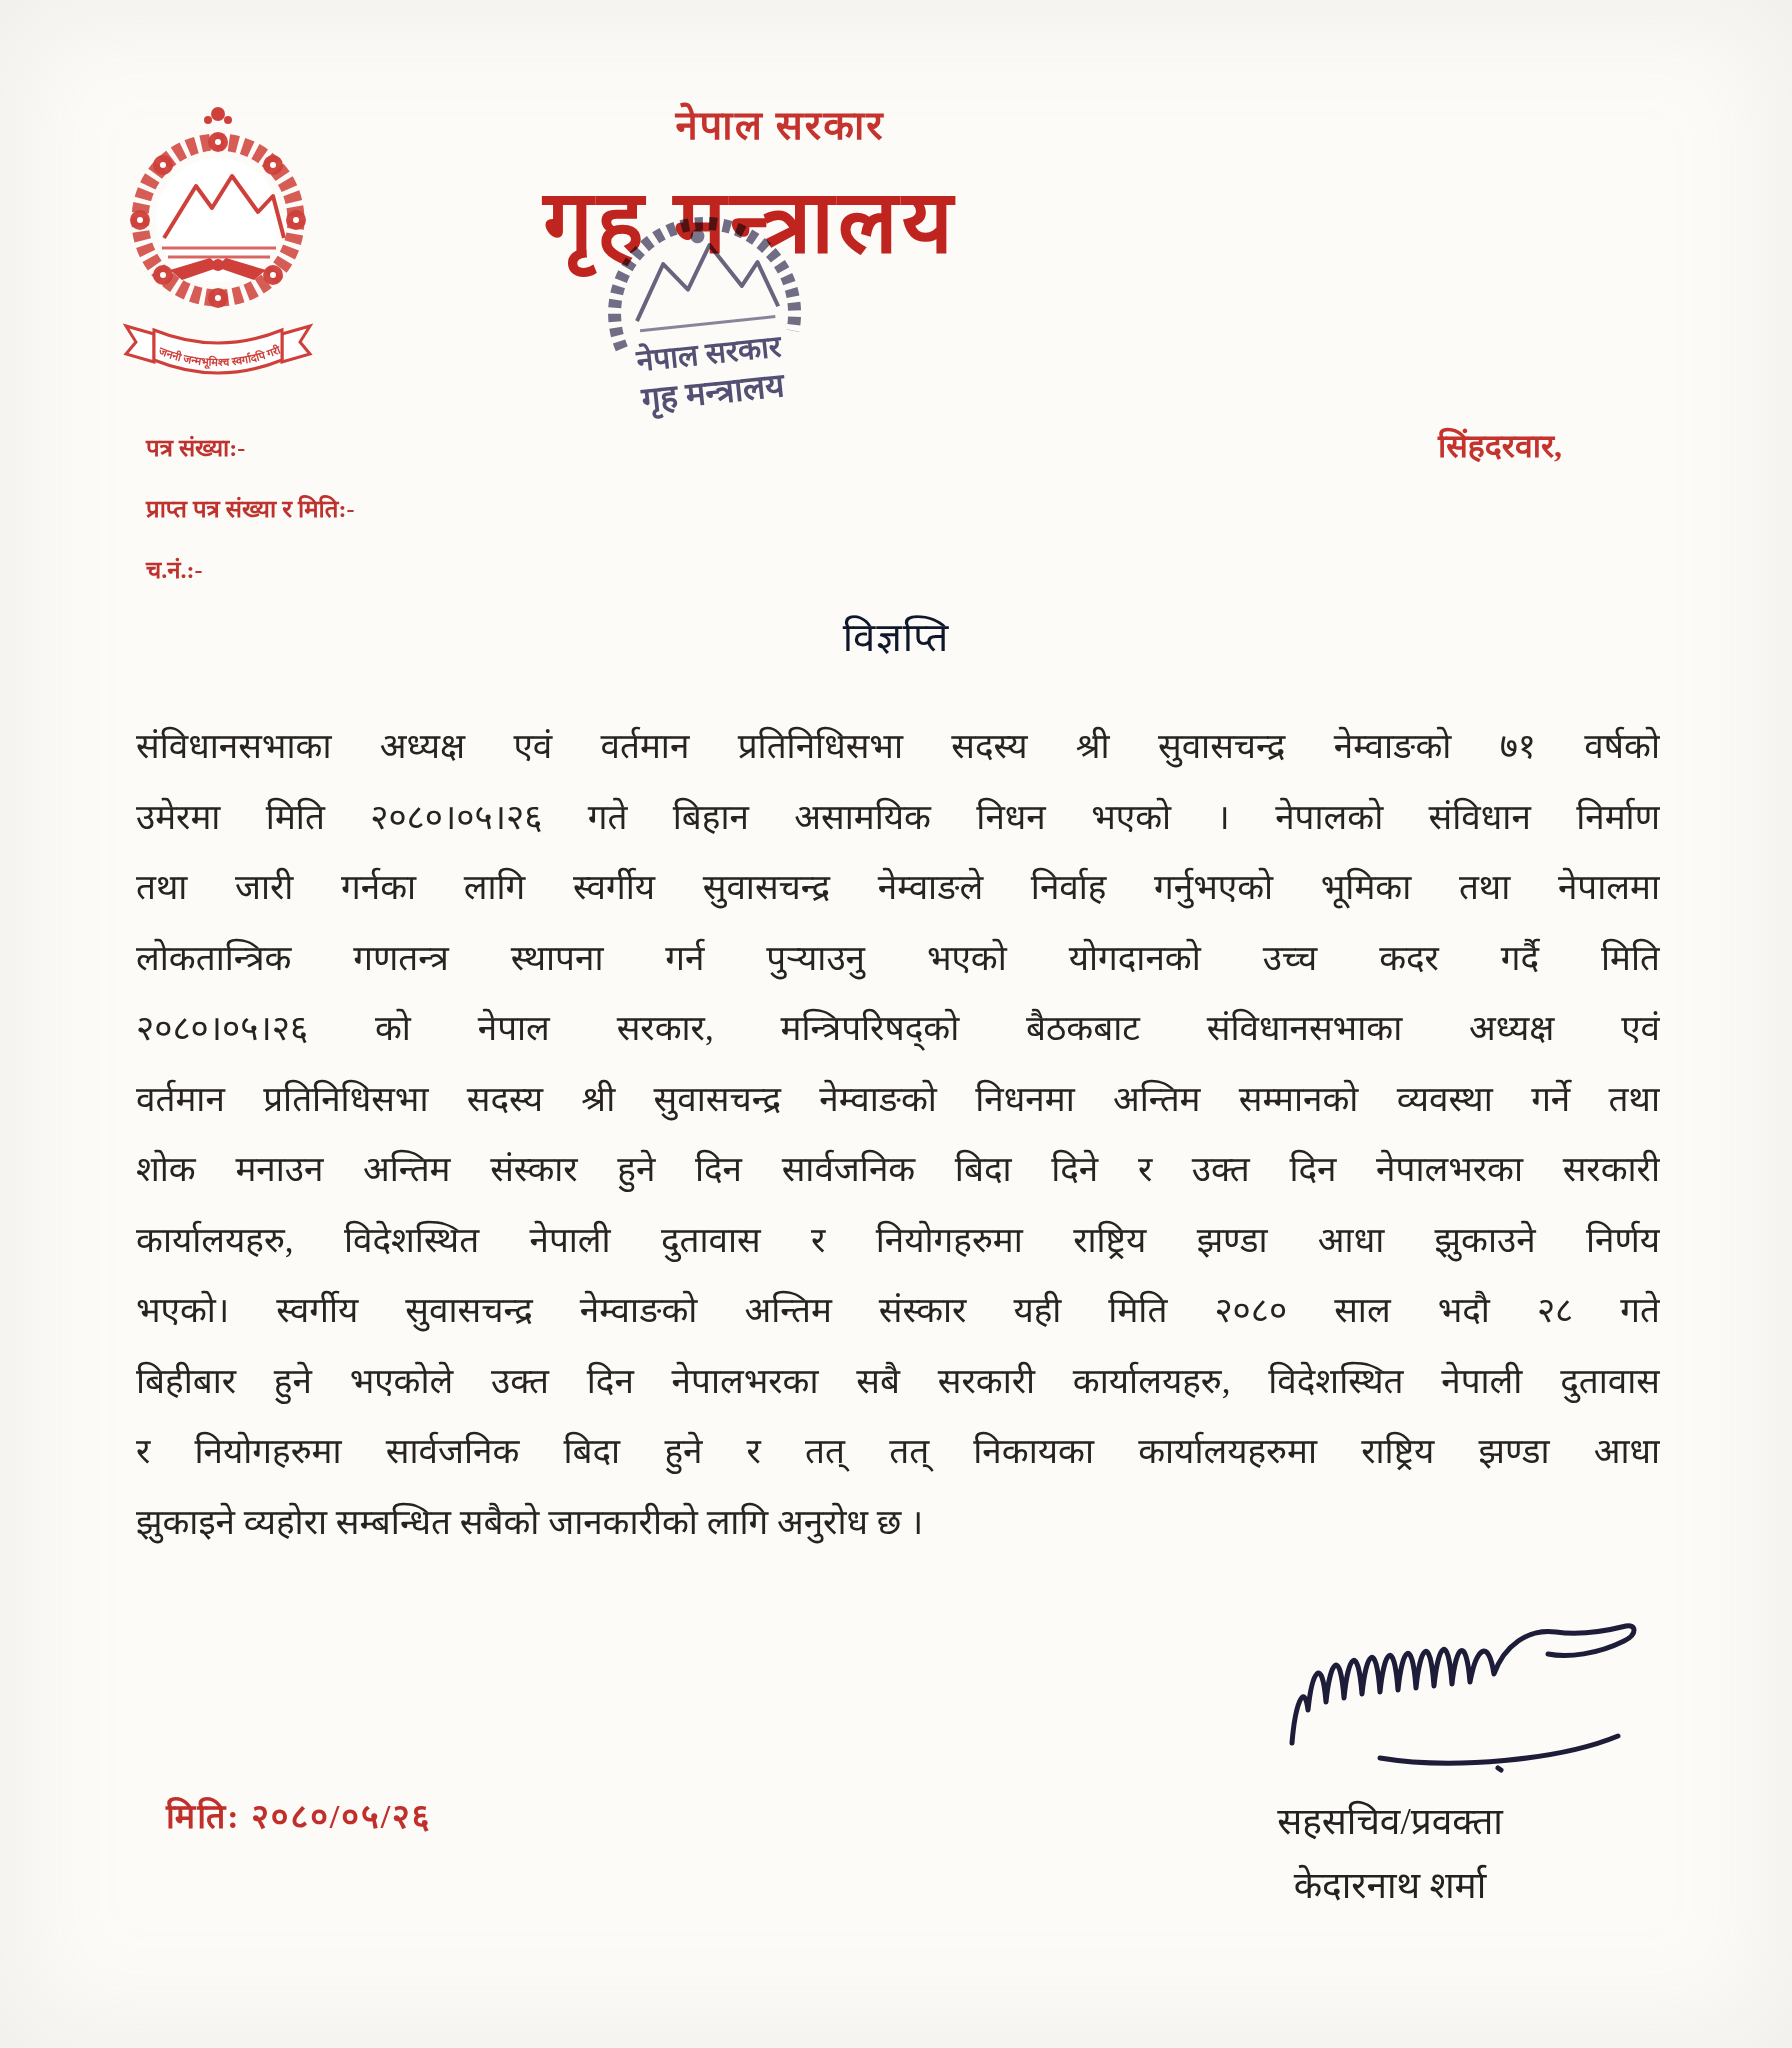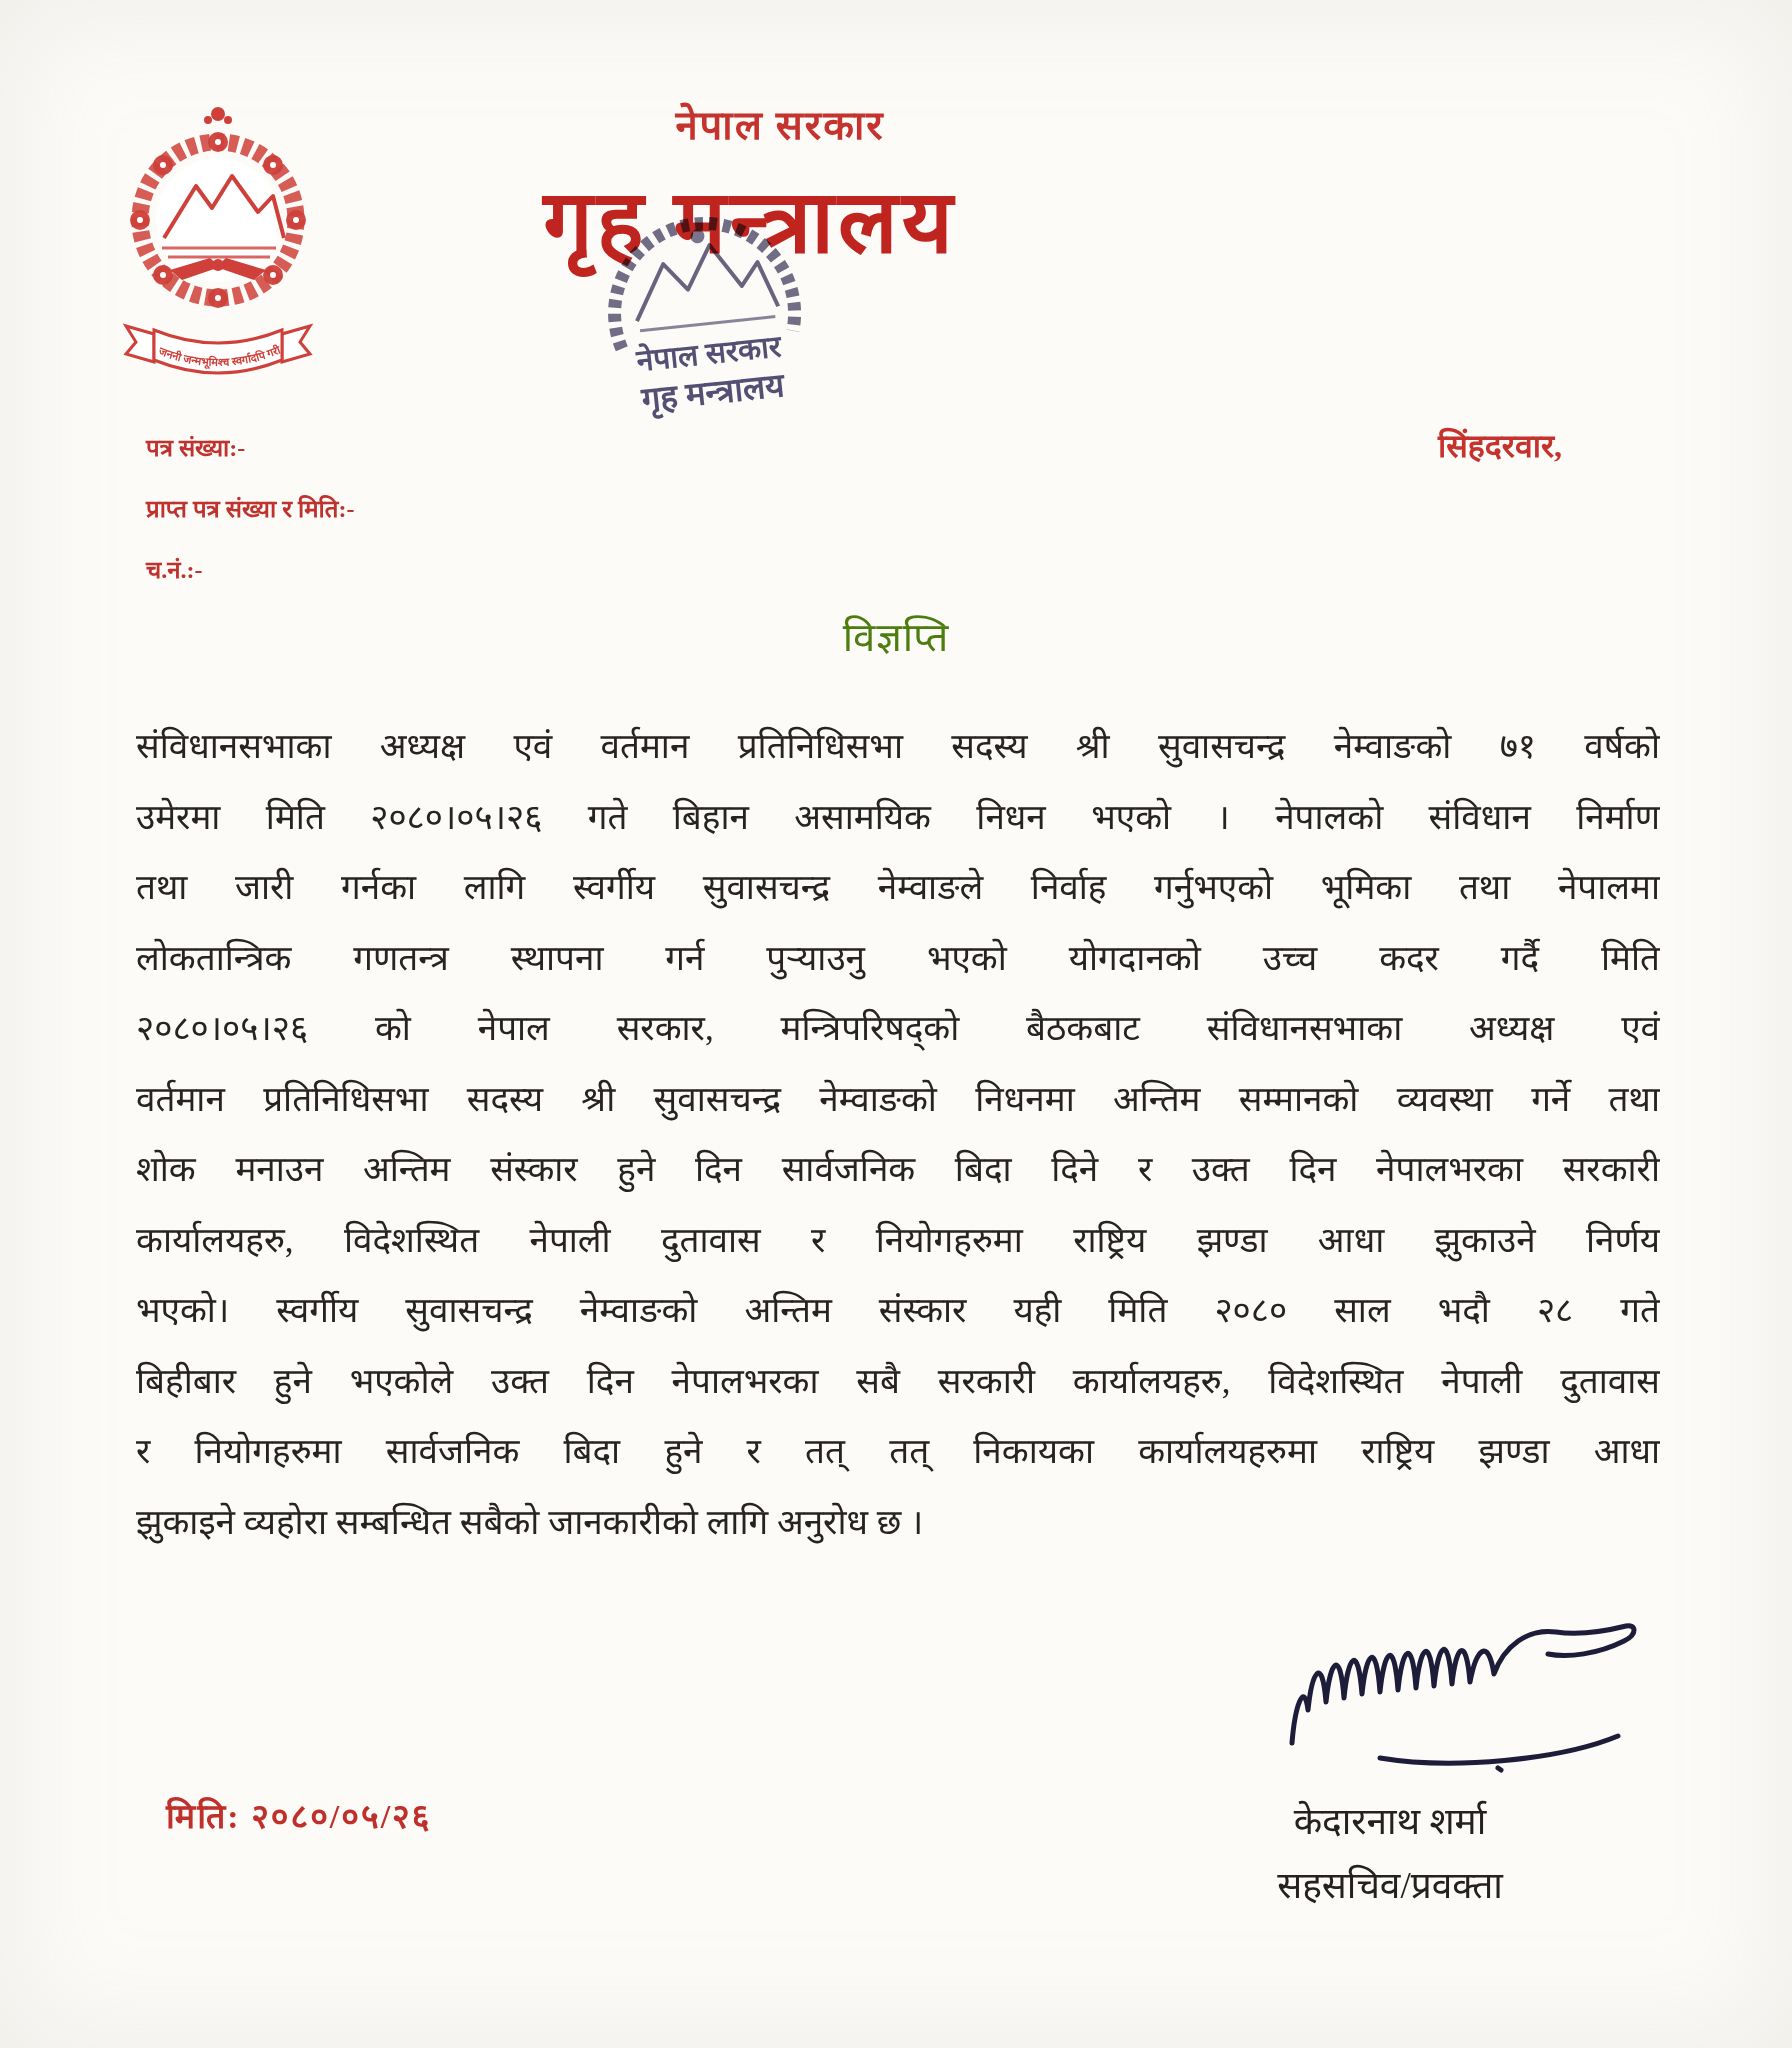--- a/index.html
+++ b/index.html
@@ -43,21 +43,21 @@
 
   
   .address{
     position:absolute;right:82px;top:418px;width:420px;
     text-align:center;color:#c5332e;font-weight:bold;font-size:32px;line-height:56px;
   }
 
   
   .doc-title{
     position:absolute;top:608px;left:0;width:1792px;
-    text-align:center;font-size:40px;color:#4d7c0f;font-weight:500;
+    text-align:center;font-size:40px;color:#0f172a;font-weight:500;
     letter-spacing:1px;
   }
 
   
   .body-text{
     position:absolute;left:136px;top:712px;width:1524px;
     font-size:35px;color:#262321;
   }
   .body-line{
     height:70.5px;line-height:70.5px;white-space:nowrap;
@@ -190,17 +190,17 @@
                C 242 38, 266 20, 294 24
                C 322 28, 348 22, 364 18
                C 374 16, 376 26, 362 33
                C 336 46, 306 50, 286 46"></path>
       <path d="M118 150 C 190 162, 298 152, 356 128"></path>
       <path d="M236 160 l 3 2"></path>
     </g>
   </svg>
 
   <div class="signatory">
+    <div>सहसचिव/प्रवक्ता</div>
     <div>केदारनाथ शर्मा</div>
-    <div>सहसचिव/प्रवक्ता</div>
   </div>
 
 </div>
 
 </body></html>

